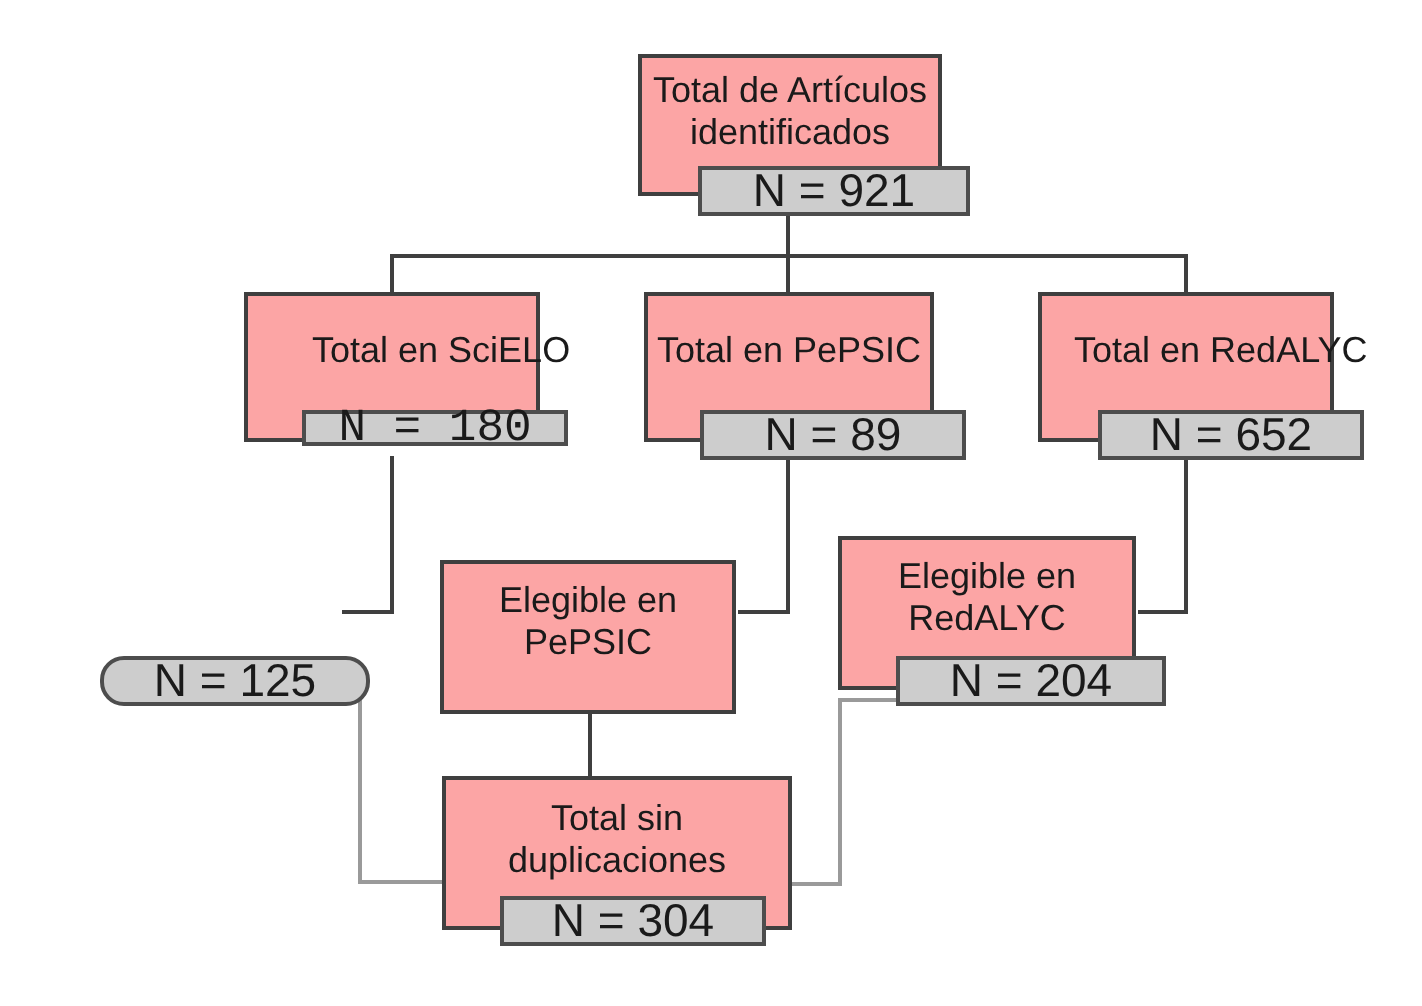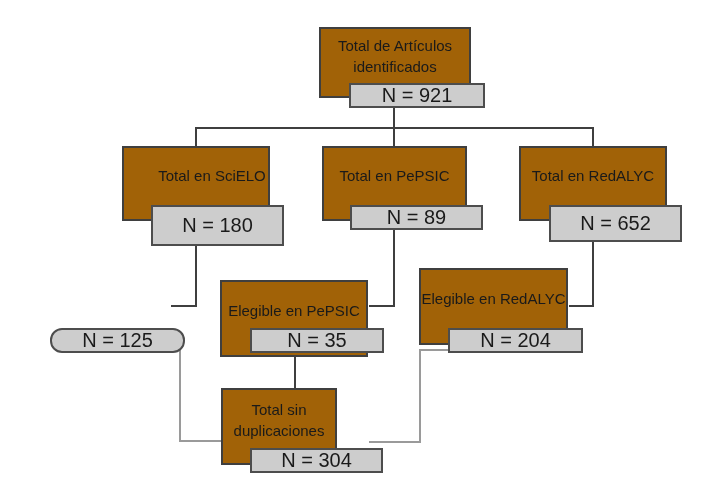--- a/index.html
+++ b/index.html
@@ -18,58 +18,58 @@
   }
   #wires {
     position: absolute;
     left: 0; top: 0;
     width: 711px; height: 503px;
     z-index: 1;
   }
   .node {
     position: absolute;
     box-sizing: border-box;
-    background: #a16207;
+    background: #fca5a5;
     border: 2px solid #3f3f3f;
     display: flex;
     align-items: center;
     justify-content: center;
     text-align: center;
-    font-size: 15px;
+    font-size: 18px;
     line-height: 21px;
     z-index: 2;
   }
   .node .label { width: 100%; }
   .nowrap .label { white-space: nowrap; }
   .count {
     position: absolute;
     box-sizing: border-box;
     background: #cdcdcd;
     border: 2px solid #4d4d4d;
     display: flex;
     align-items: center;
     justify-content: center;
     text-align: center;
-    font-size: 20px;
+    font-size: 23px;
     z-index: 3;
   }
   
   .n-top      { left: 319px; top:  27px; width: 152px; height: 71px; padding-bottom: 14px; }
   .n-scielo   { left: 122px; top: 146px; width: 148px; height: 75px; padding-bottom: 16px; padding-left: 32px; }
   .n-pepsic   { left: 322px; top: 146px; width: 145px; height: 75px; padding-bottom: 16px; }
-  .n-redalyc  { left: 519px; top: 146px; width: 148px; height: 75px; padding-bottom: 16px; }
+  .n-redalyc  { left: 519px; top: 146px; width: 148px; height: 75px; padding-bottom: 16px; padding-left: 16px; }
   .n-escielo  { left:  20px; top: 268px; width: 150px; height: 77px; padding-bottom: 16px; }
   .n-epepsic  { left: 220px; top: 268px; width: 148px; height: 77px; padding-bottom: 16px; margin-top: 12px; }
   .n-eredalyc { left: 419px; top: 268px; width: 149px; height: 77px; padding-bottom: 16px; }
-  .n-sindup   { left: 221px; top: 388px; width: 116px; height: 77px; padding-bottom: 14px; justify-content: flex-end; }
+  .n-sindup   { left: 221px; top: 388px; width: 175px; height: 77px; padding-bottom: 14px; justify-content: flex-end; }
   
   .c-top      { left: 349px; top:  83px; width: 136px; height: 25px; }
-  .c-scielo   { left: 151px; top: 205px; width: 133px; height: 41px; }
+  .c-scielo   { left: 151px; top: 205px; width: 133px; height: 18px; font-family: Liberation Mono, monospace; }
   .c-pepsic   { left: 350px; top: 205px; width: 133px; height: 25px; }
-  .c-redalyc  { left: 549px; top: 205px; width: 133px; height: 37px; }
+  .c-redalyc  { left: 549px; top: 205px; width: 133px; height: 25px; }
   .c-escielo  { left:  50px; top: 328px; width: 135px; height: 25px; border-radius: 12px; }
   .c-epepsic  { left: 250px; top: 328px; width: 134px; height: 25px; }
   .c-eredalyc { left: 448px; top: 328px; width: 135px; height: 25px; }
   .c-sindup   { left: 250px; top: 448px; width: 133px; height: 25px; }
   .wire-dark  { fill: none; stroke: #3f3f3f; stroke-width: 2; }
   .wire-light { fill: none; stroke: #9a9a9a; stroke-width: 1.6; }
 </style>
 </head>
 <body>
 
@@ -104,21 +104,20 @@
   <div class="node nowrap n-redalyc">
     <div class="label">Total en RedALYC</div>
   </div>
   <div class="count c-redalyc">N = 652</div>
 
   <div class="count c-escielo">N = 125</div>
 
   <div class="node n-epepsic">
     <div class="label">Elegible en PePSIC</div>
   </div>
-  <div class="count c-epepsic">N = 35</div>
 
   <div class="node n-eredalyc">
     <div class="label">Elegible en RedALYC</div>
   </div>
   <div class="count c-eredalyc">N = 204</div>
 
   <div class="node n-sindup">
     <div class="label">Total sin duplicaciones</div>
   </div>
   <div class="count c-sindup">N = 304</div>

